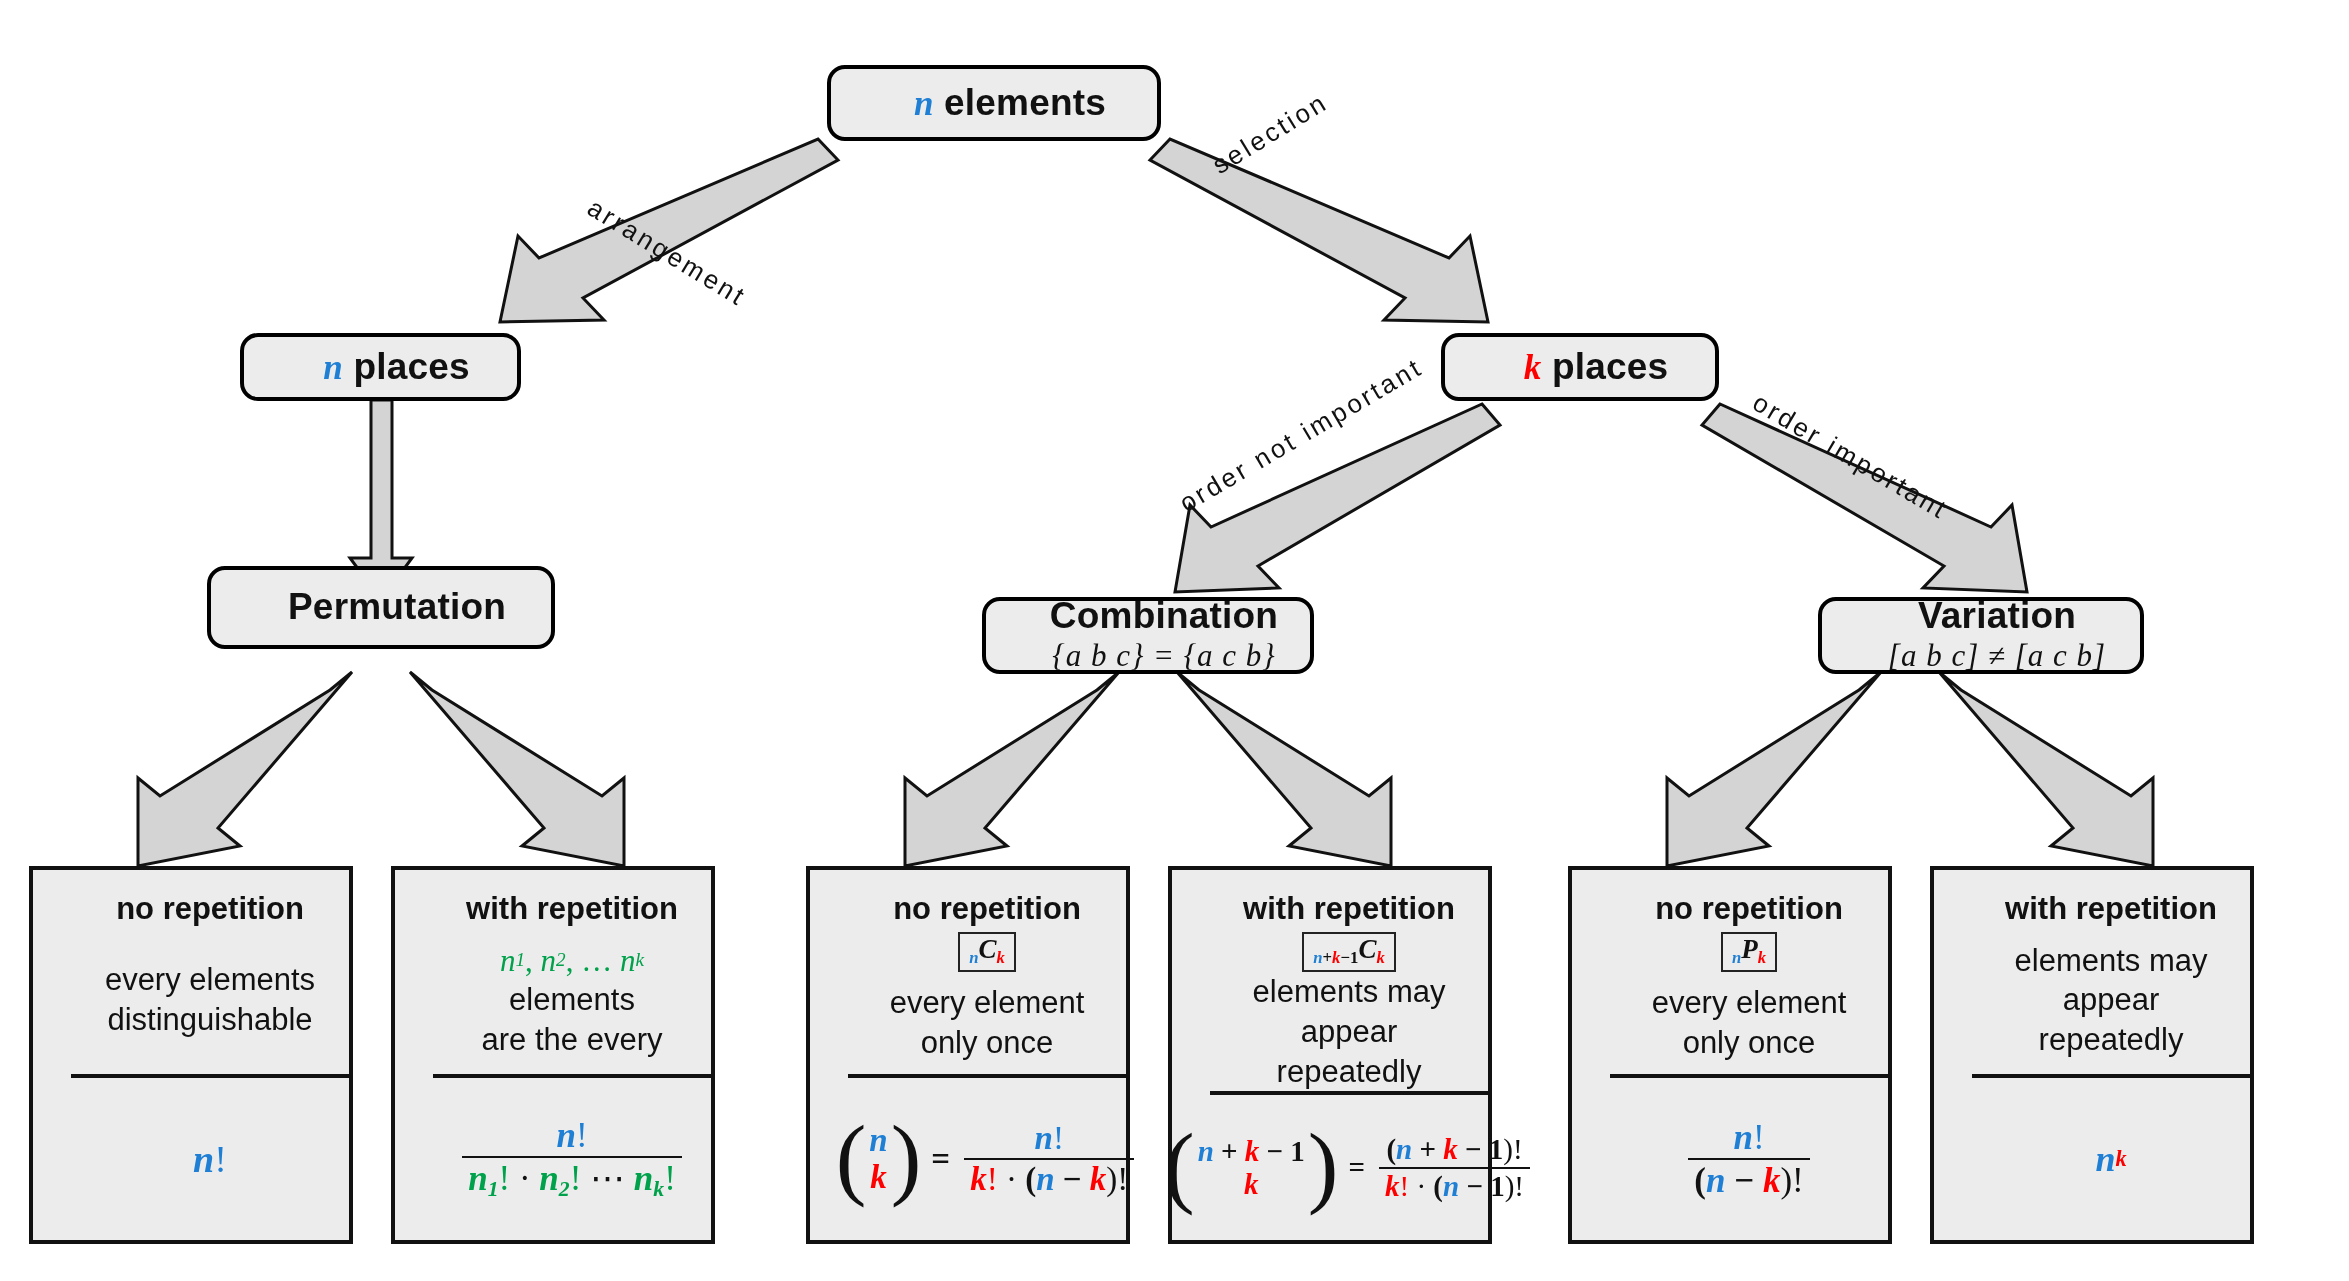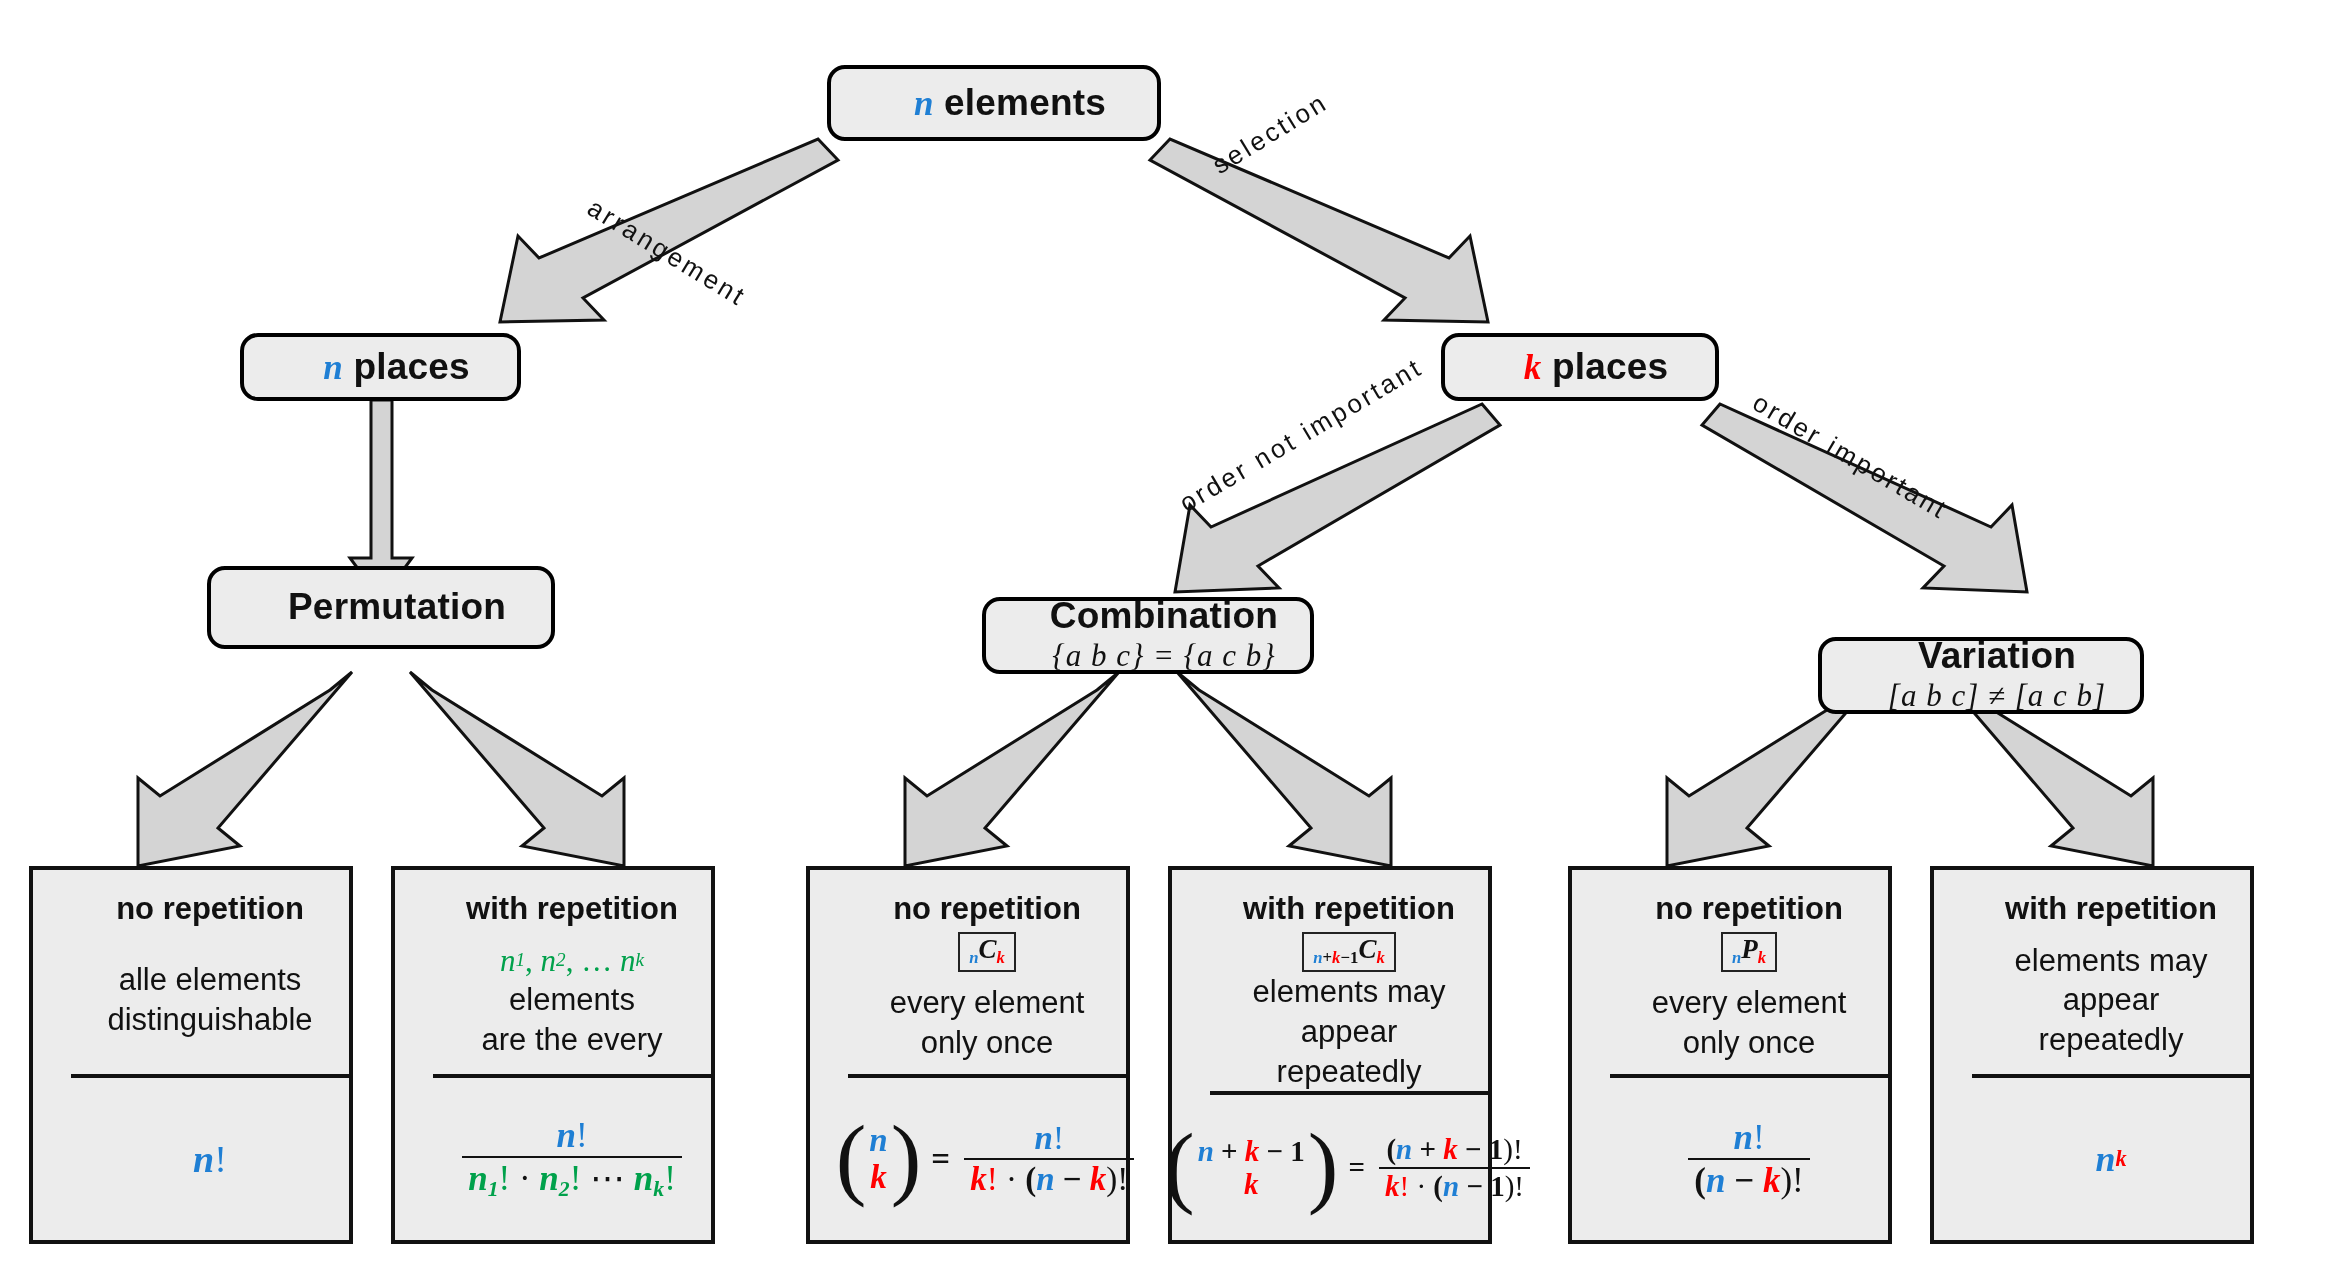--- a/index.html
+++ b/index.html
@@ -118,30 +118,30 @@
 
   <div class="rnode" style="left:207px;top:566px;width:348px;height:83px;">
     <div class="title">Permutation</div>
   </div>
 
   <div class="rnode" style="left:982px;top:597px;width:332px;height:77px;">
     <div class="title">Combination</div>
     <div class="sub">{a b c} = {a c b}</div>
   </div>
 
-  <div class="rnode" style="left:1818px;top:597px;width:326px;height:77px;margin-top:40px;">
+  <div class="rnode" style="left:1818px;top:597px;width:326px;height:77px;">
     <div class="title">Variation</div>
     <div class="sub">[a b c] ≠ [a c b]</div>
   </div>
 
   <div class="card" style="left:29px;top:866px;width:324px;height:378px;">
     <div class="upper">
       <div class="hdr">no repetition</div>
       <div class="desc">
-        <div>alle elements</div>
+        <div>every elements</div>
         <div>distinguishable</div>
       </div>
     </div>
     <div class="lower">
       <span class="math" style="font-size:38px;">
         <span class="bold blue">n</span>
           <span class="up blue">!</span>
       </span>
     </div>
   </div>

